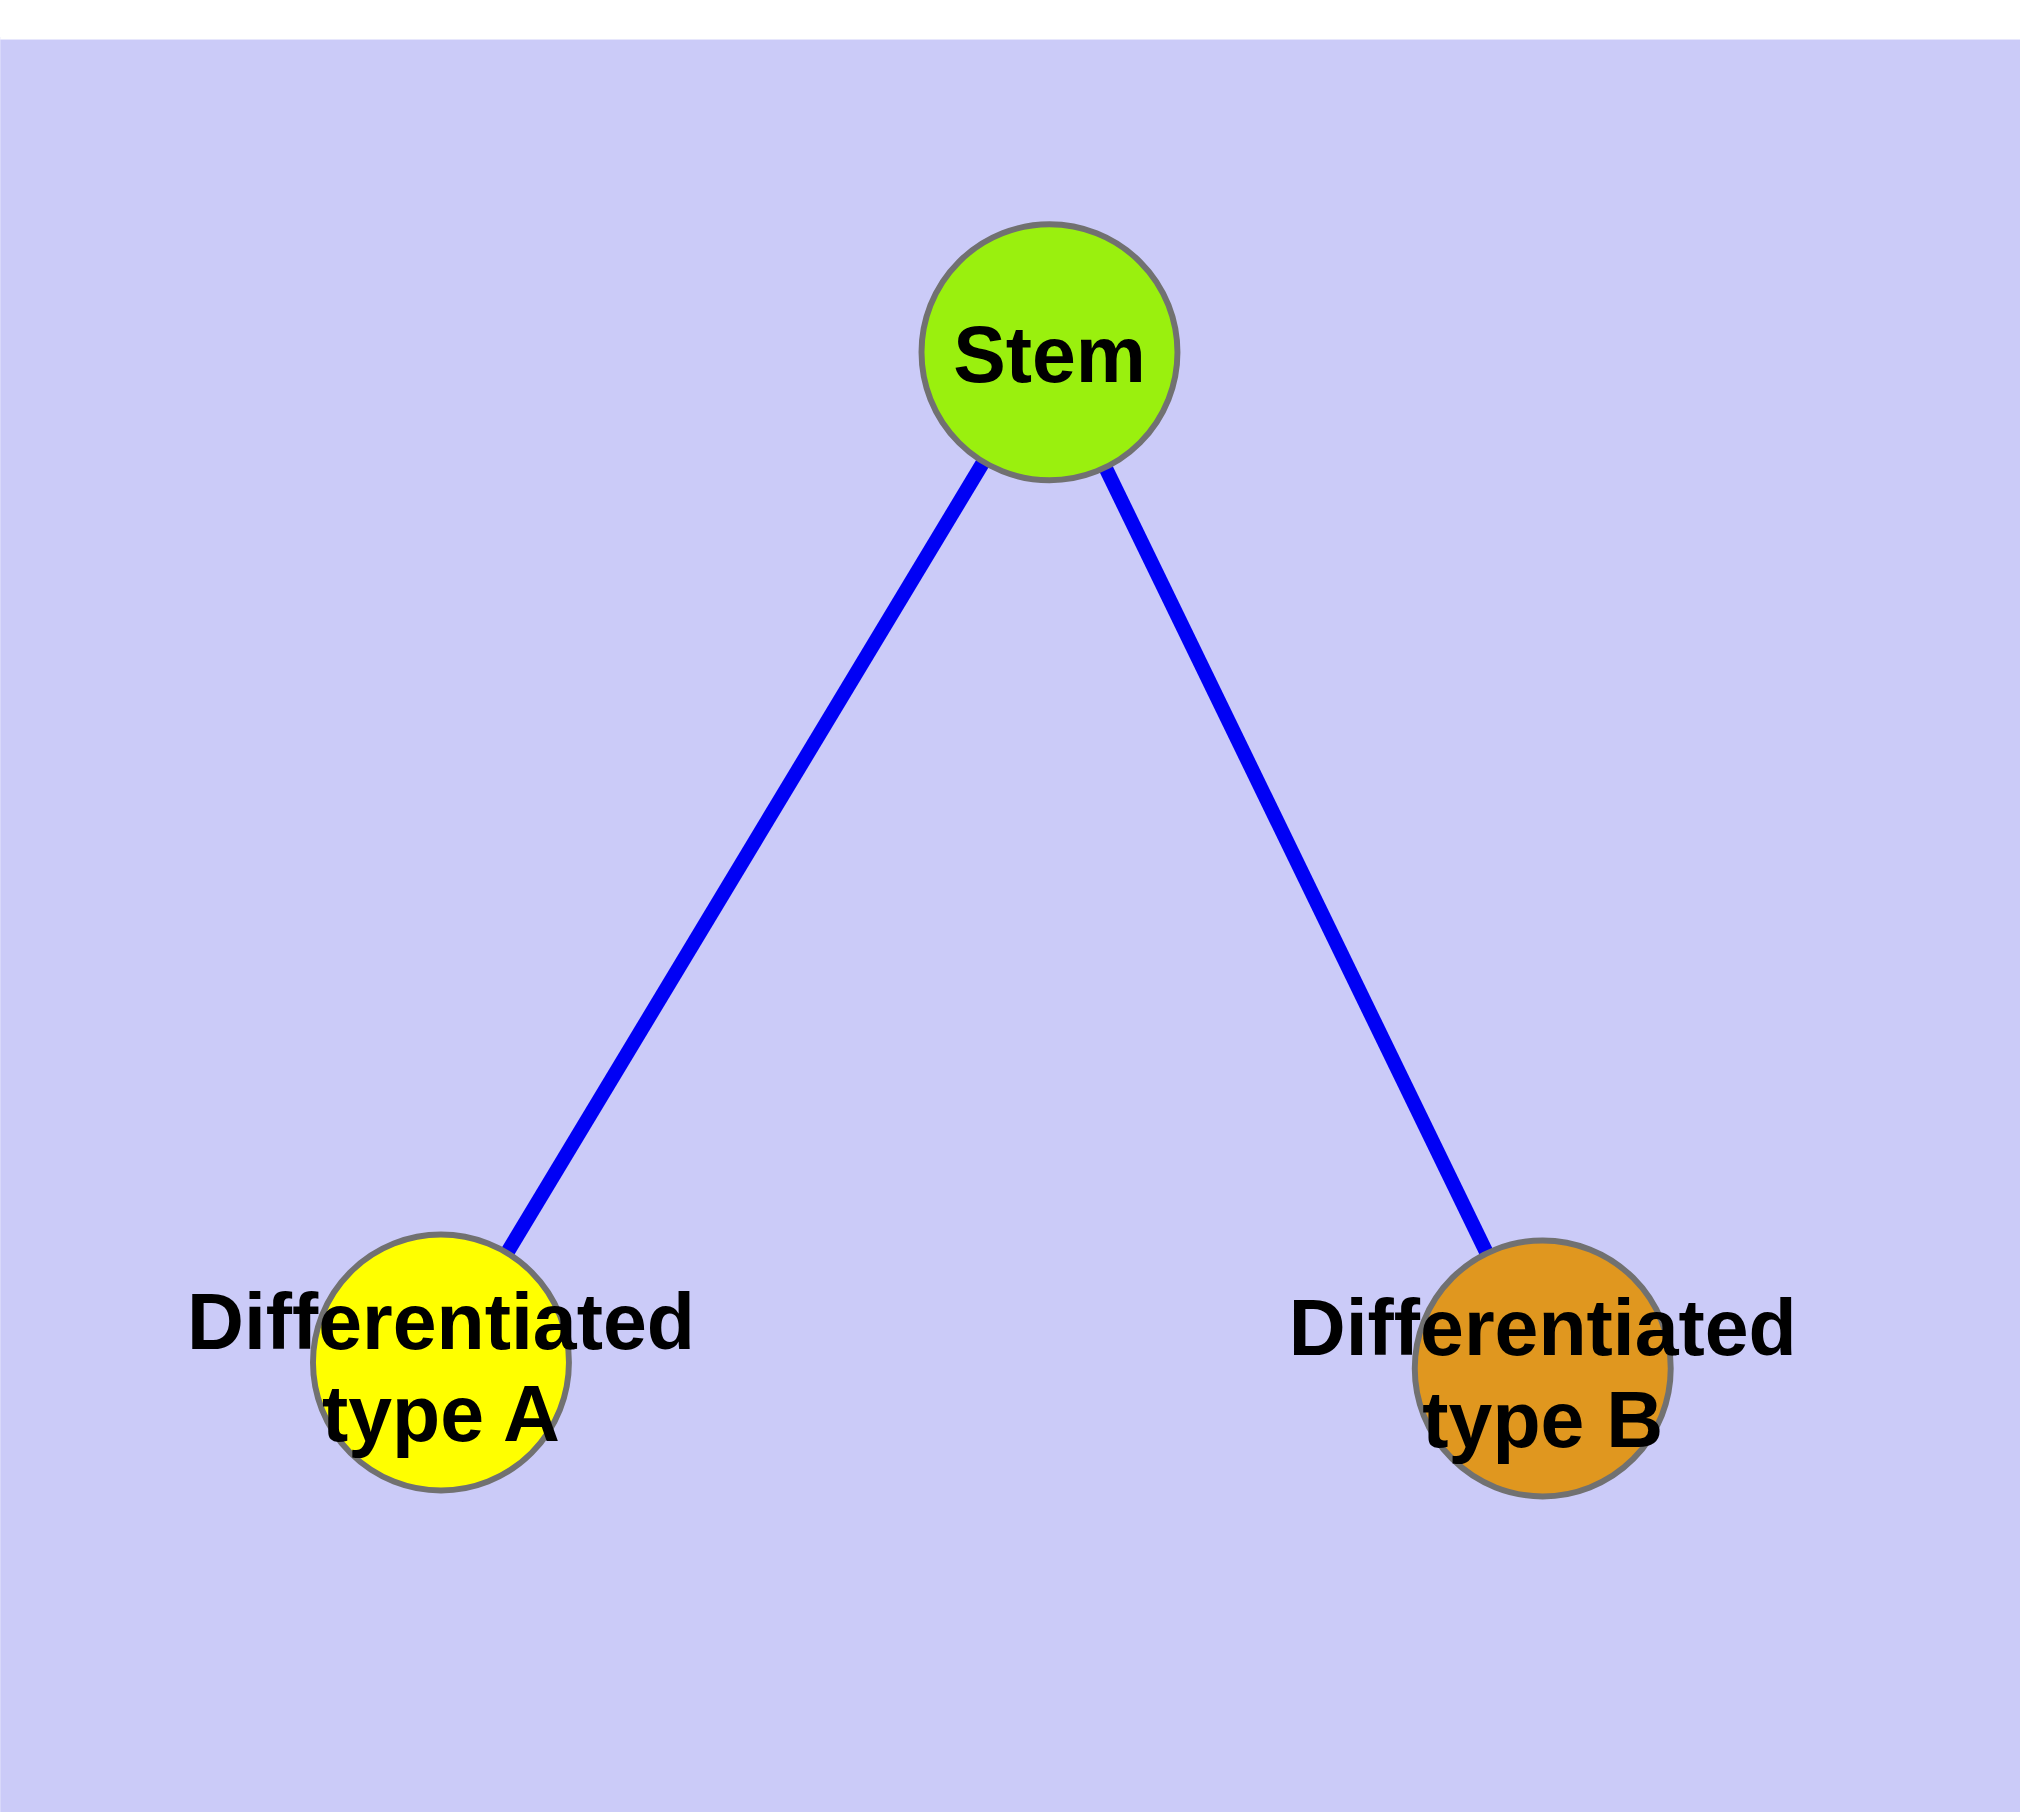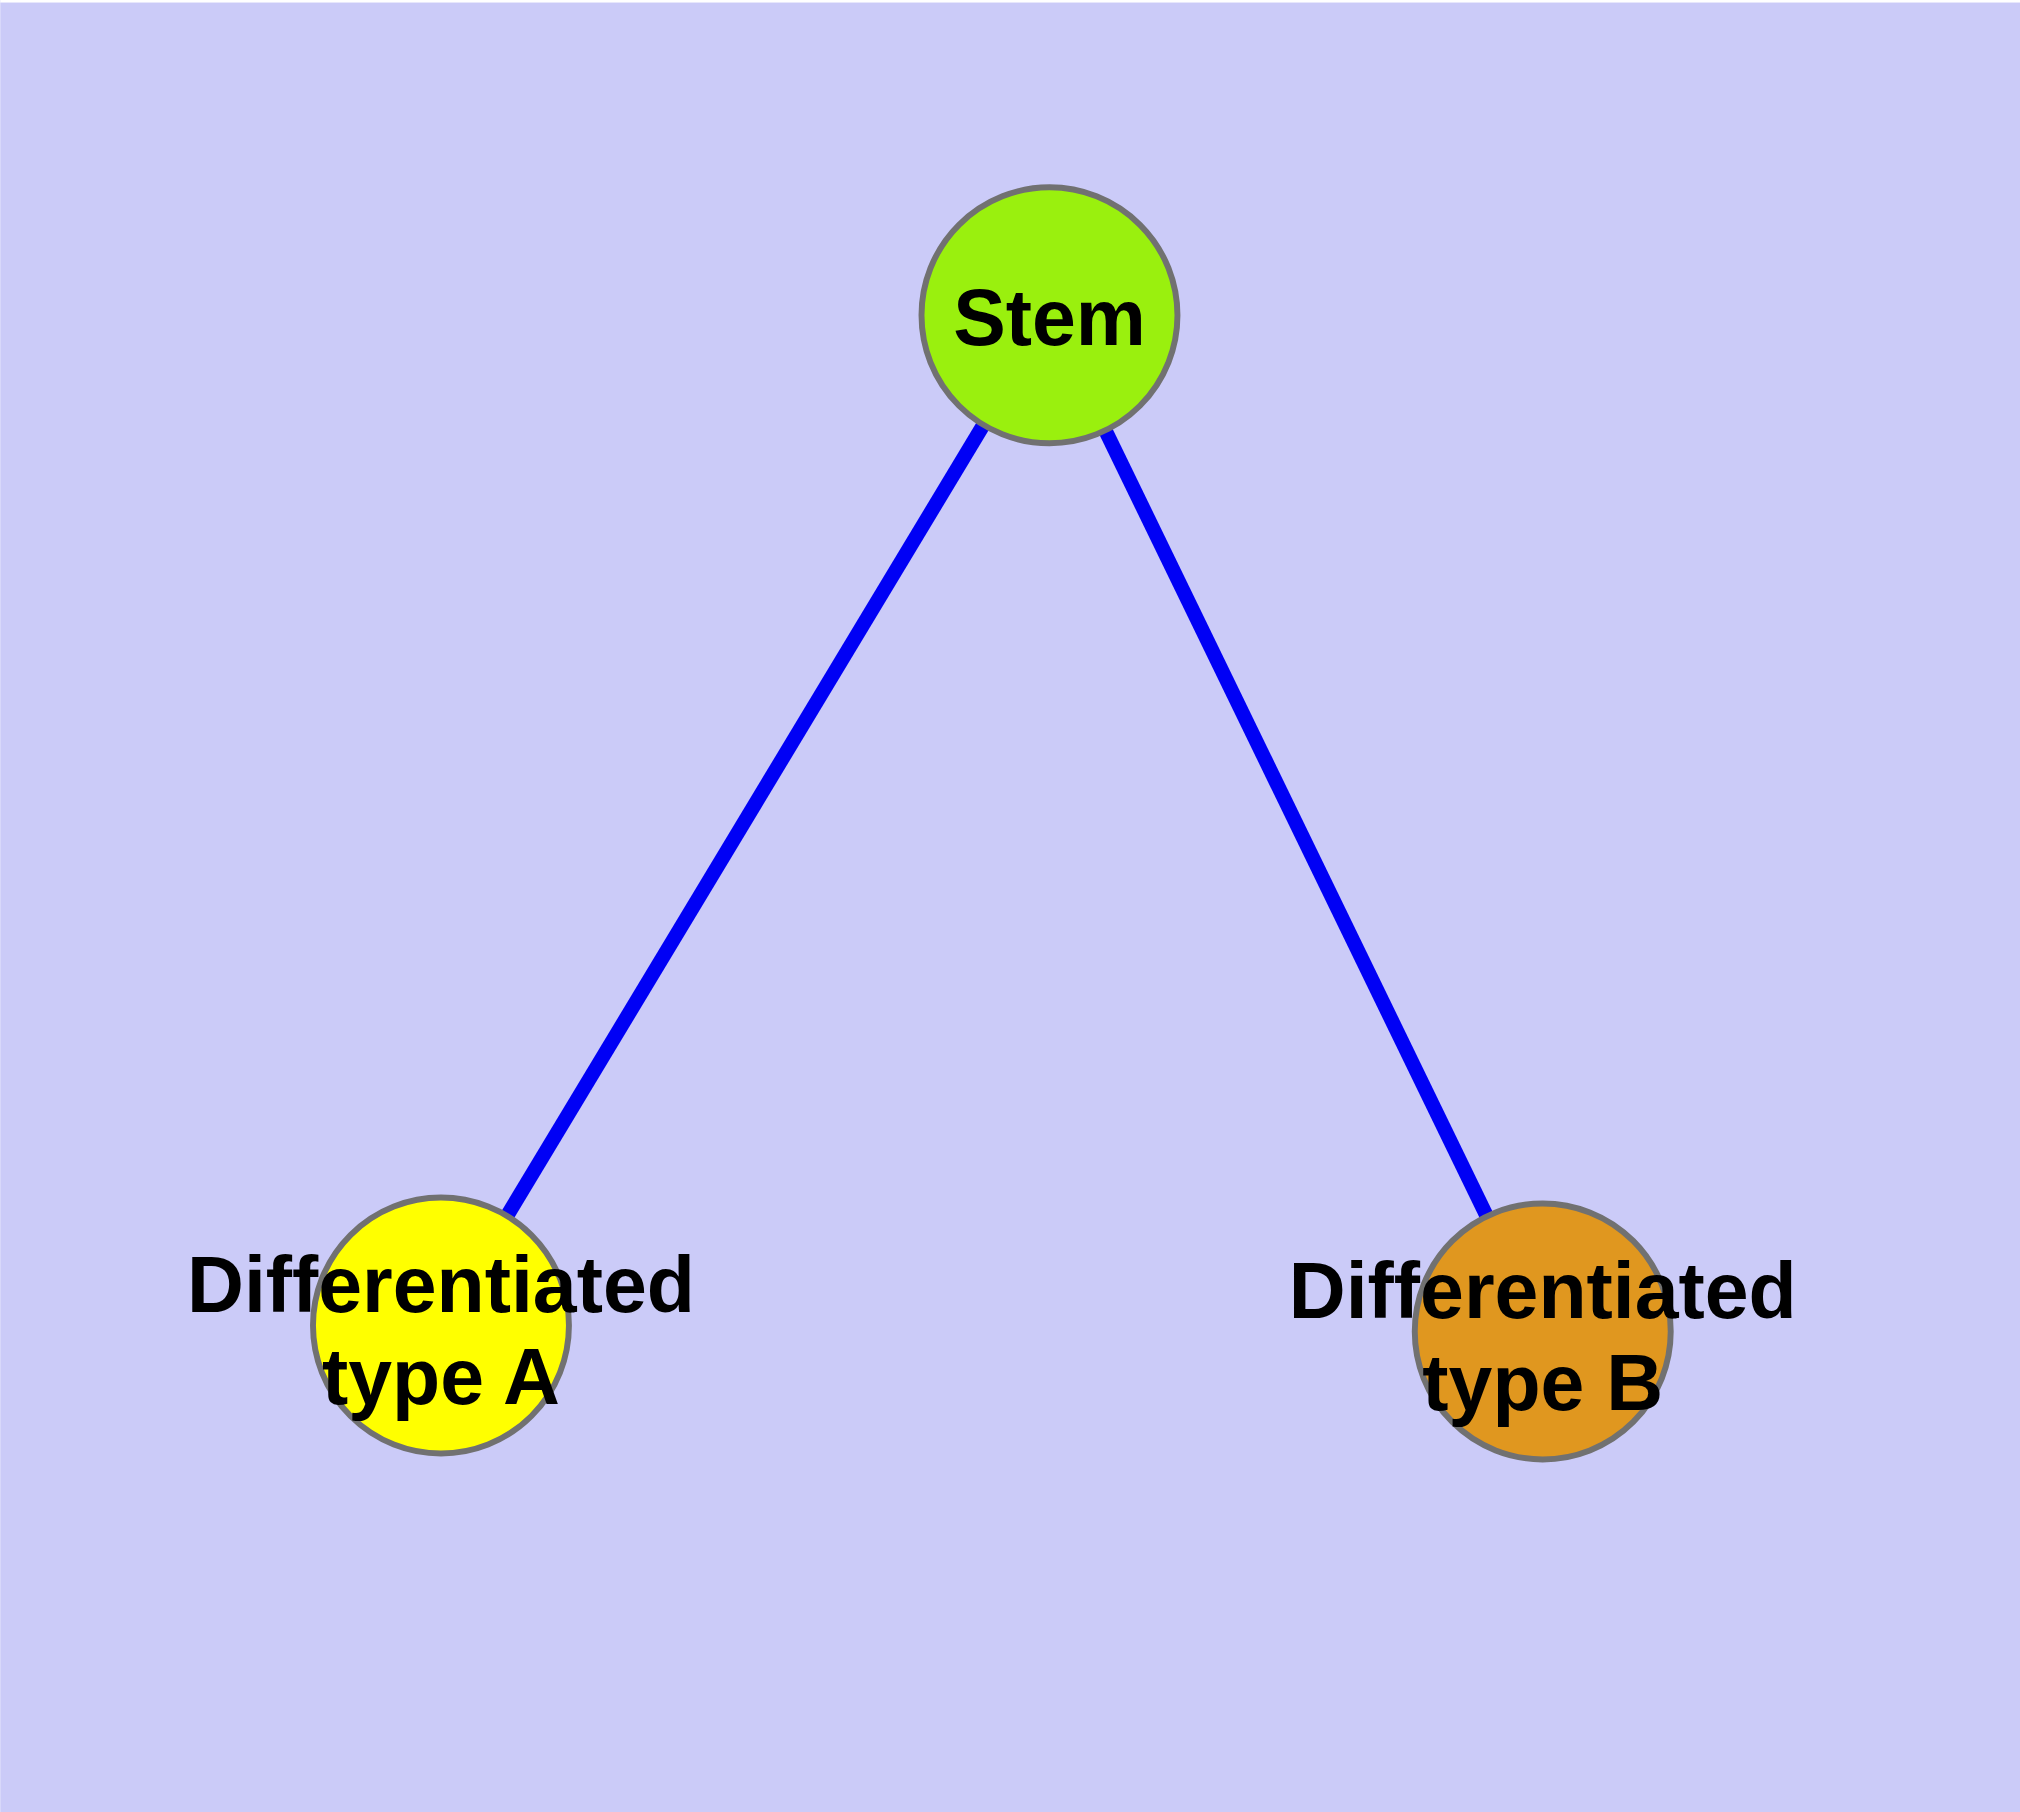--- a/index.html
+++ b/index.html
@@ -7,20 +7,21 @@
     padding: 0;
     width: 2021px;
     height: 1812px;
     overflow: hidden;
     background: #ffffff;
   }
   .canvas-wrap {
     width: 2021px;
     height: 1340px;
     position: relative;
+    margin-top: 37px;
   }
   svg.graph {
     display: block;
     font-family: "Liberation Sans", sans-serif;
   }
   .node-label {
     font-weight: 700;
     font-size: 93px;
     fill: #000000;
   }

